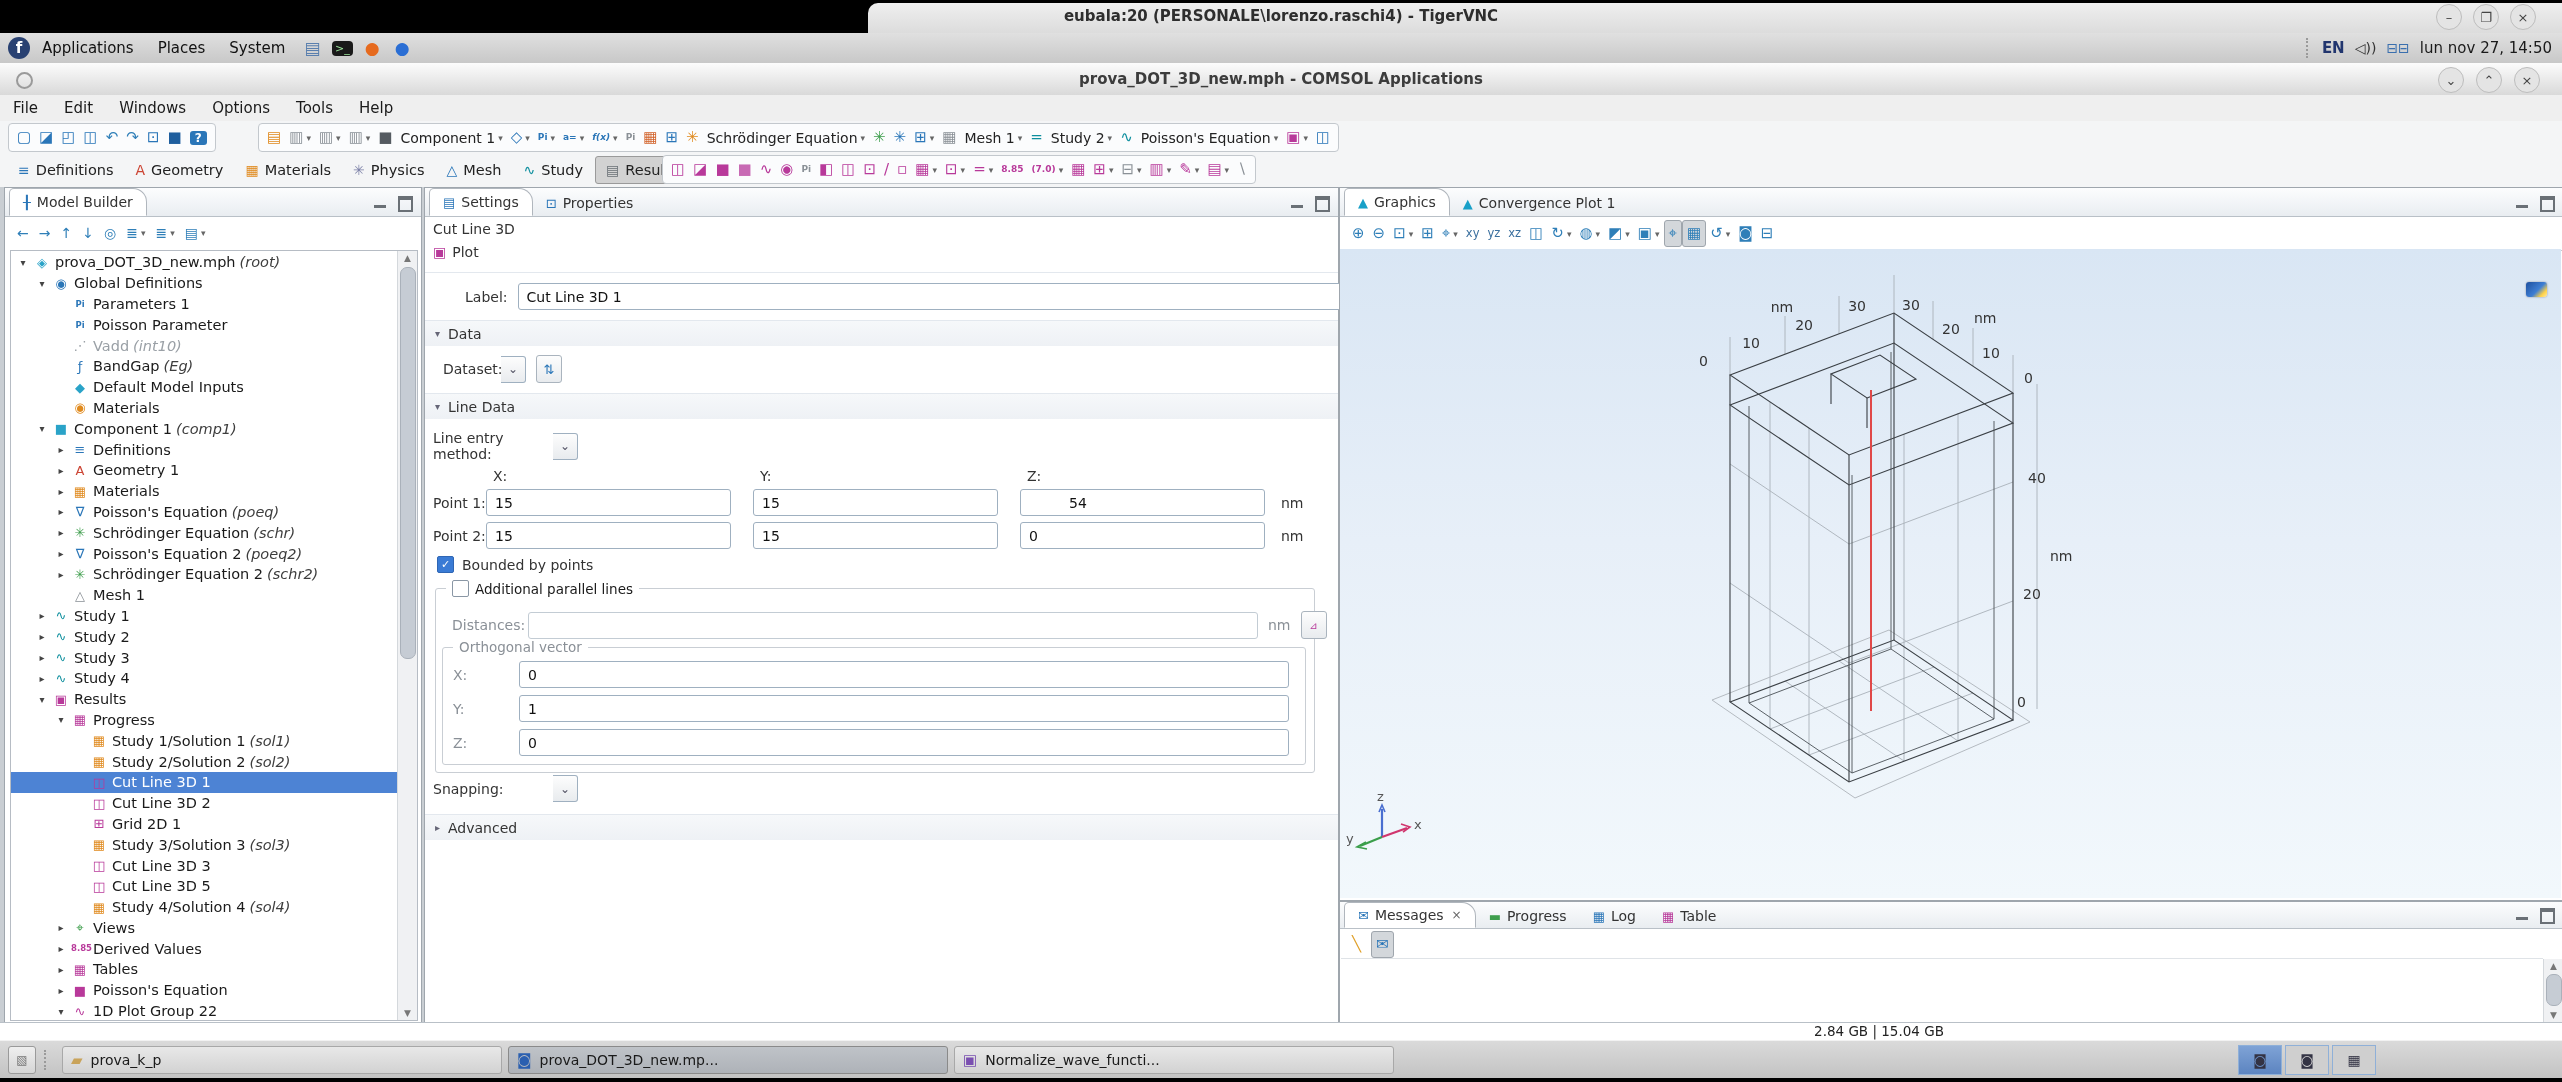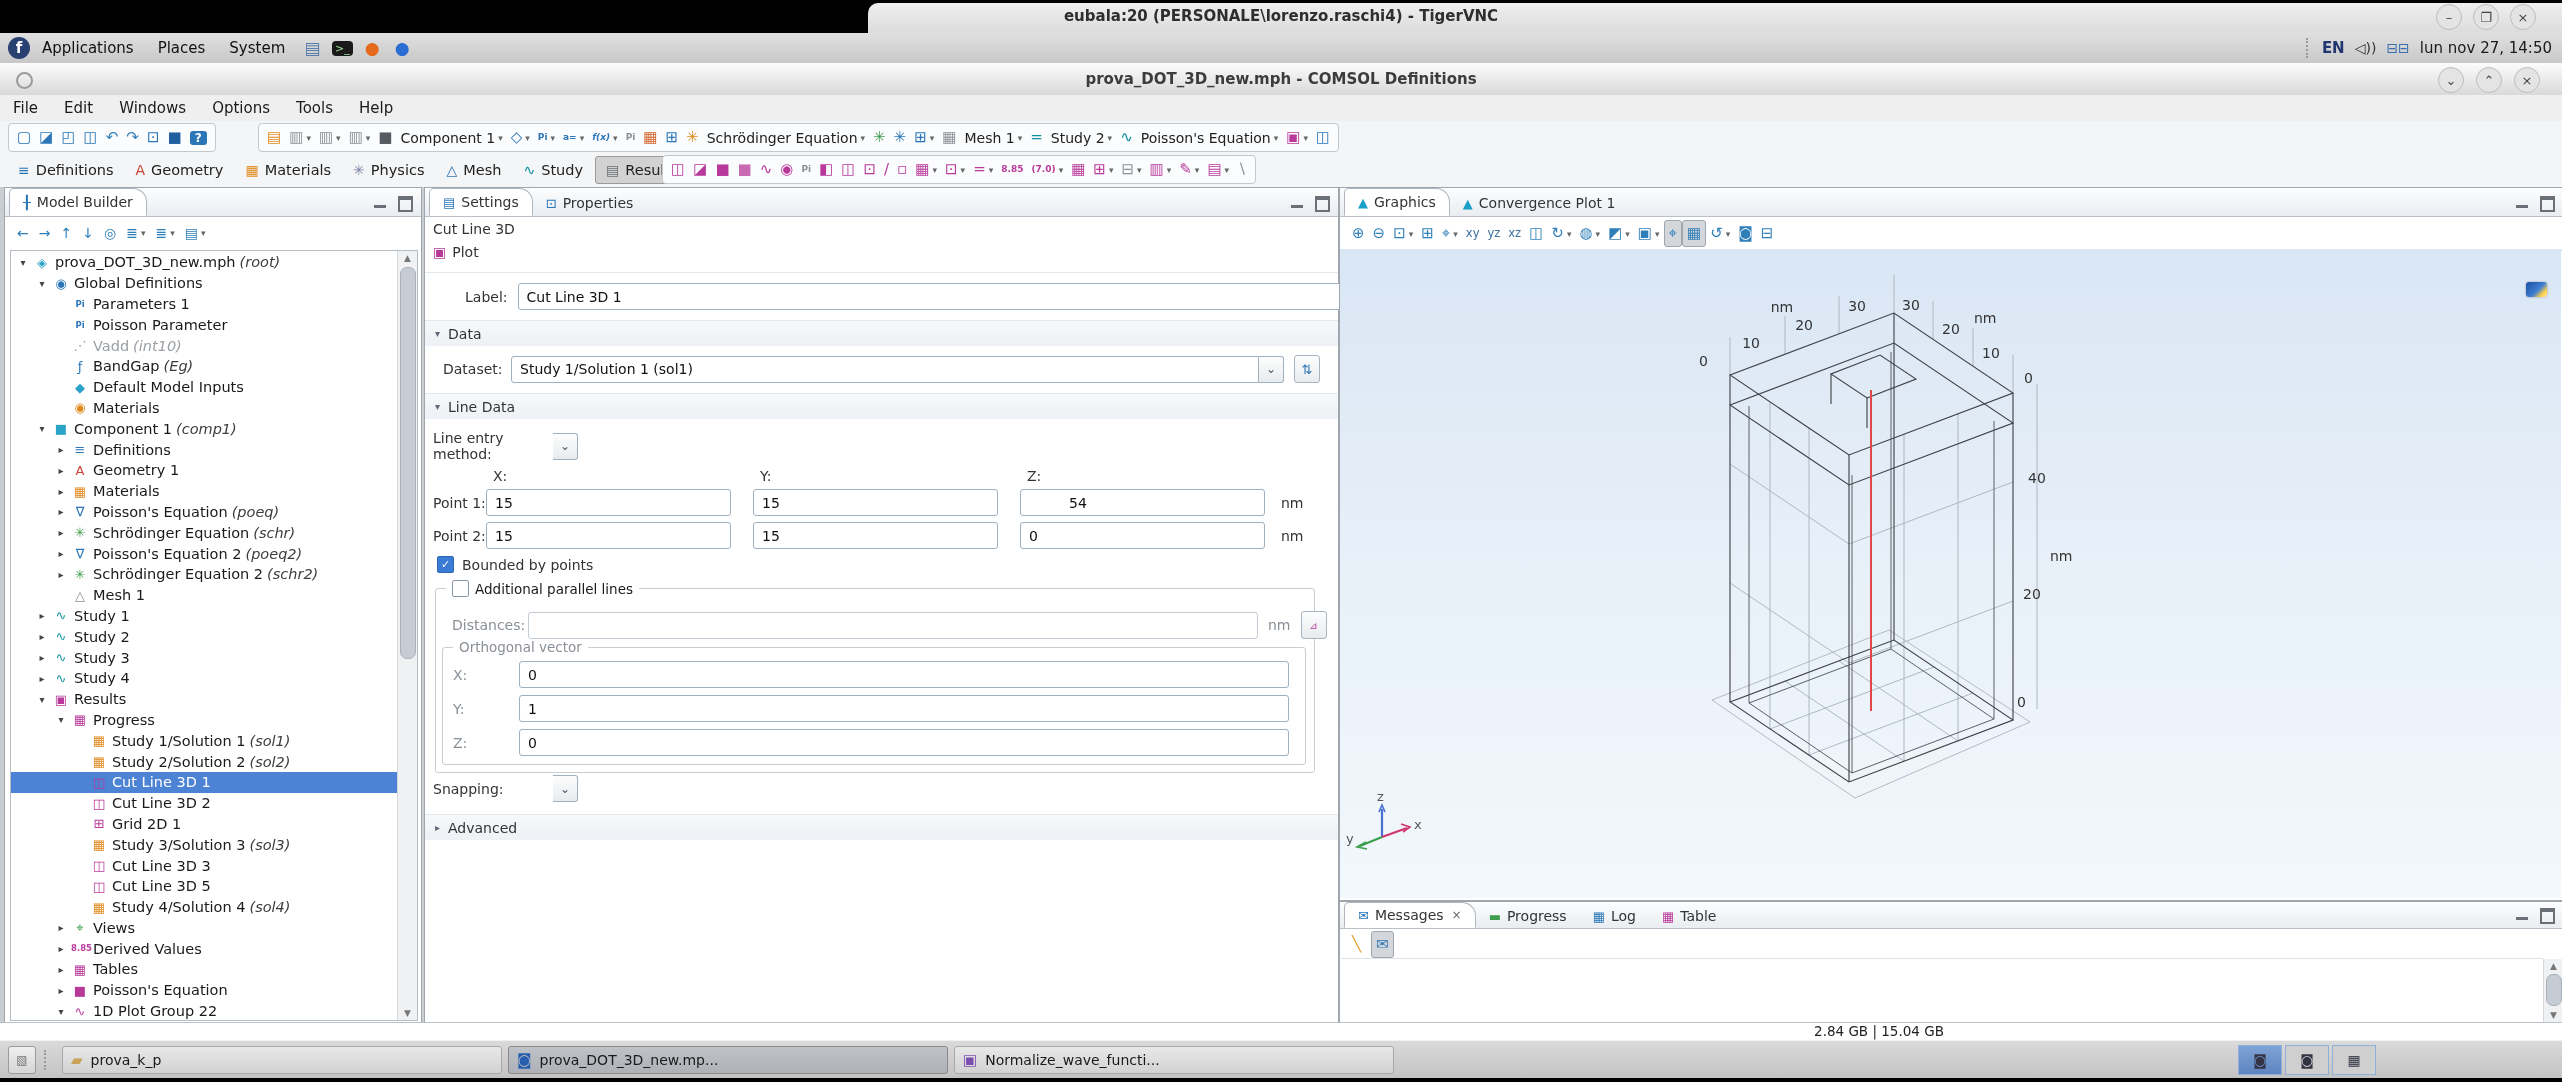--- a/index.html
+++ b/index.html
@@ -168,21 +168,21 @@
     <b style="color:#21356e">EN</b>
     <span style="font-size:14px;color:#333">◁))</span>
     <span style="font-size:14px;color:#3a6fae">⊟⊟</span>
     <span>lun nov 27, 14:50</span>
   </div>
 </div>
 
 <div class="abs app-titlebar">
   <div class="ring abs" style="left:16px;top:9px"></div>
 </div>
-<div class="abs app-title">prova_DOT_3D_new.mph - COMSOL Definitions</div>
+<div class="abs app-title">prova_DOT_3D_new.mph - COMSOL Applications</div>
 <div class="abs" style="right:22px;top:67px;display:flex;gap:12px">
 
 <div class="winbtn">
       <span class="g">⌄</span>
     </div>
     <div class="winbtn">
       <span class="g">⌃</span>
     </div>
     <div class="winbtn">
       <span class="g">×</span>
@@ -755,21 +755,20 @@
     <span class="slabel">Label:</span>
     <input class="inp" style="width: 832px;" value="Cut Line 3D 1">
   </div>
 
   <div class="sec" style="top:132px">
     <span class="chev">▾</span>
     <span>Data</span>
   </div>
   <div class="srow" style="left:18px;top:167px;gap:10px">
     <span class="slabel" style="width:58px">Dataset:</span>
-    <input class="inp" style="width: 748px; border-radius: 3px 0px 0px 3px;" value="Study 1/Solution 1 (sol1)">
     <span class="combo-btn" style="margin-left:-10px">⌄</span>
     <span class="sq-btn">
         <span style="color:#2a76b8">⇅</span>
       </span>
   </div>
 
   <div class="sec" style="top:205px">
     <span class="chev">▾</span>
     <span>Line Data</span>
   </div>

